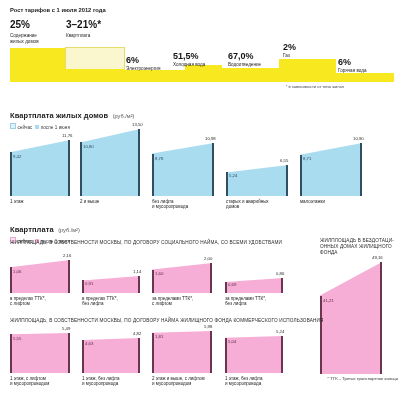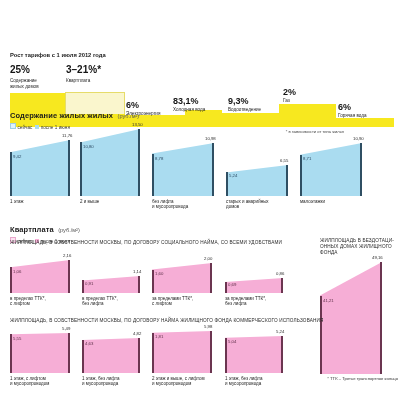--- a/index.html
+++ b/index.html
@@ -14,21 +14,21 @@
   .page{position:relative;width:404px;height:397px;}
 
   
   .sect-title{font-size:7.5px;font-weight:bold;letter-spacing:.1px;}
   .sect-unit{font-size:5.6px;font-weight:normal;color:#555;}
   .legend{font-size:4.6px;color:#3a3a3a;margin-top:1px;letter-spacing:.05px;}
   .legend .sw{display:inline-block;width:4px;height:4px;vertical-align:-0.5px;margin-right:1.5px;}
   .group-caption{font-size:4.7px;color:#2a2a2a;letter-spacing:.15px;}
 
   
-  #tariff{position:absolute;left:0;top:0;width:352px;height:100px;margin-top:45px;}
+  #tariff{position:absolute;left:0;top:0;width:352px;height:100px;}
   #tariff .head{position:absolute;left:10px;top:7px;font-size:5.8px;font-weight:bold;}
   .step{position:absolute;box-sizing:border-box;}
   .step.solid{background:#f7e81f;}
   .step.pale{background:#faf6cd;border:1px solid #e6dc6a;border-bottom:none;}
   .pct{position:absolute;font-size:10px;font-weight:bold;line-height:10px;color:#141414;}
   .pct.small{font-size:9px;}
   .plabel{position:absolute;font-size:4.6px;line-height:5.6px;color:#262626;}
   .footnote{position:absolute;font-size:4.1px;color:#4a4a4a;}
 
   
@@ -74,38 +74,38 @@
 
     <div class="pct" style="left:10px;top:20px;">25%</div>
     <div class="plabel" style="left:10px;top:33px;width:55px;">Содержание<br>жилых домов</div>
 
     <div class="pct" style="left:66px;top:20px;">3–21%*</div>
     <div class="plabel" style="left:66px;top:33px;width:58px;">Квартплата</div>
 
     <div class="pct small" style="left:126px;top:55px;">6%</div>
     <div class="plabel" style="left:126px;top:66px;width:60px;">Электроэнергия</div>
 
-    <div class="pct small" style="left:173px;top:51px;">83,1%</div>
+    <div class="pct small" style="left:173px;top:51px;">51,5%</div>
     <div class="plabel" style="left:173px;top:62px;width:60px;">Холодная вода</div>
 
-    <div class="pct small" style="left:228px;top:51px;">9,3%</div>
+    <div class="pct small" style="left:228px;top:51px;">67,0%</div>
     <div class="plabel" style="left:228px;top:62px;width:62px;">Водоотведение</div>
 
     <div class="pct small" style="left:283px;top:42px;">2%</div>
     <div class="plabel" style="left:283px;top:53px;width:50px;">Газ</div>
 
     <div class="pct small" style="left:338px;top:57px;">6%</div>
     <div class="plabel" style="left:338px;top:68px;width:60px;">Горячая вода</div>
 
     <div class="footnote" style="right:8px;top:84px;">* в зависимости от типа жилья</div>
   </div>
 
   <div id="blueSect" class="blue">
     <div class="hdr">
-      <span class="sect-title">Содержание жилых жилых</span>
+      <span class="sect-title">Квартплата жилых домов</span>
       <span class="sect-unit">(руб./м²)</span>
       <div class="legend">
         <span class="sw" style="background:#dff2fb;border:.5px solid #9fcfe4;"></span><span>сейчас</span>
         &nbsp;<span class="sw" style="background:#aadcf0;"></span><span>после 1 июня</span>
       </div>
     </div>
 
     <div class="chart" style="left:10px;top:36px;width:60px;height:56px;">
       <div class="trap">
         <svg viewBox="0 0 100 100" preserveAspectRatio="none">

